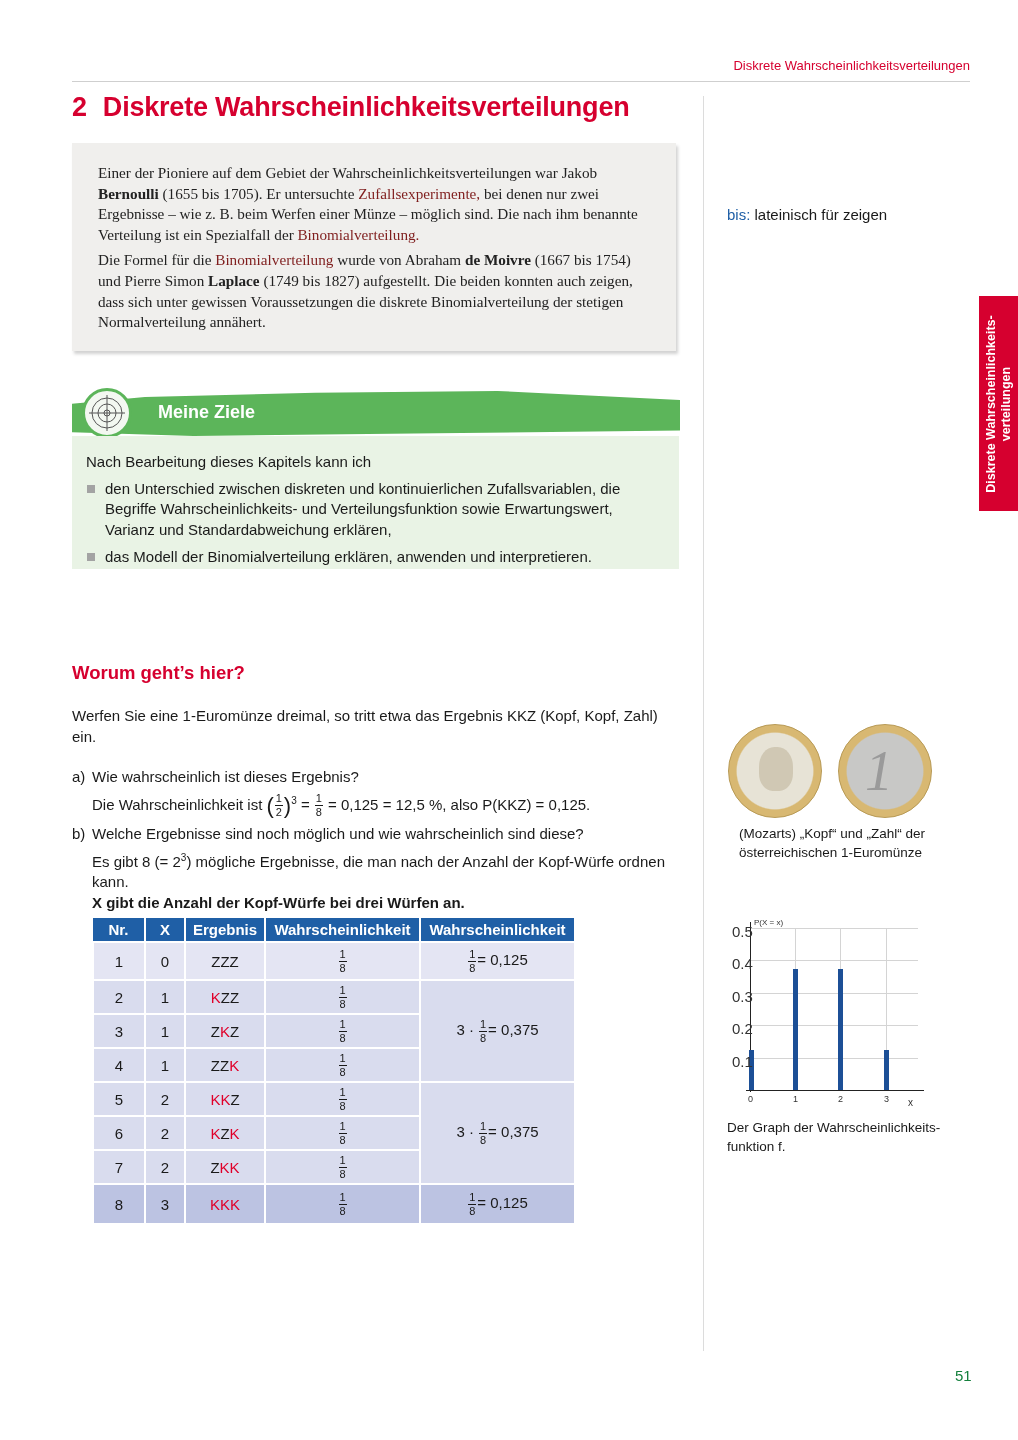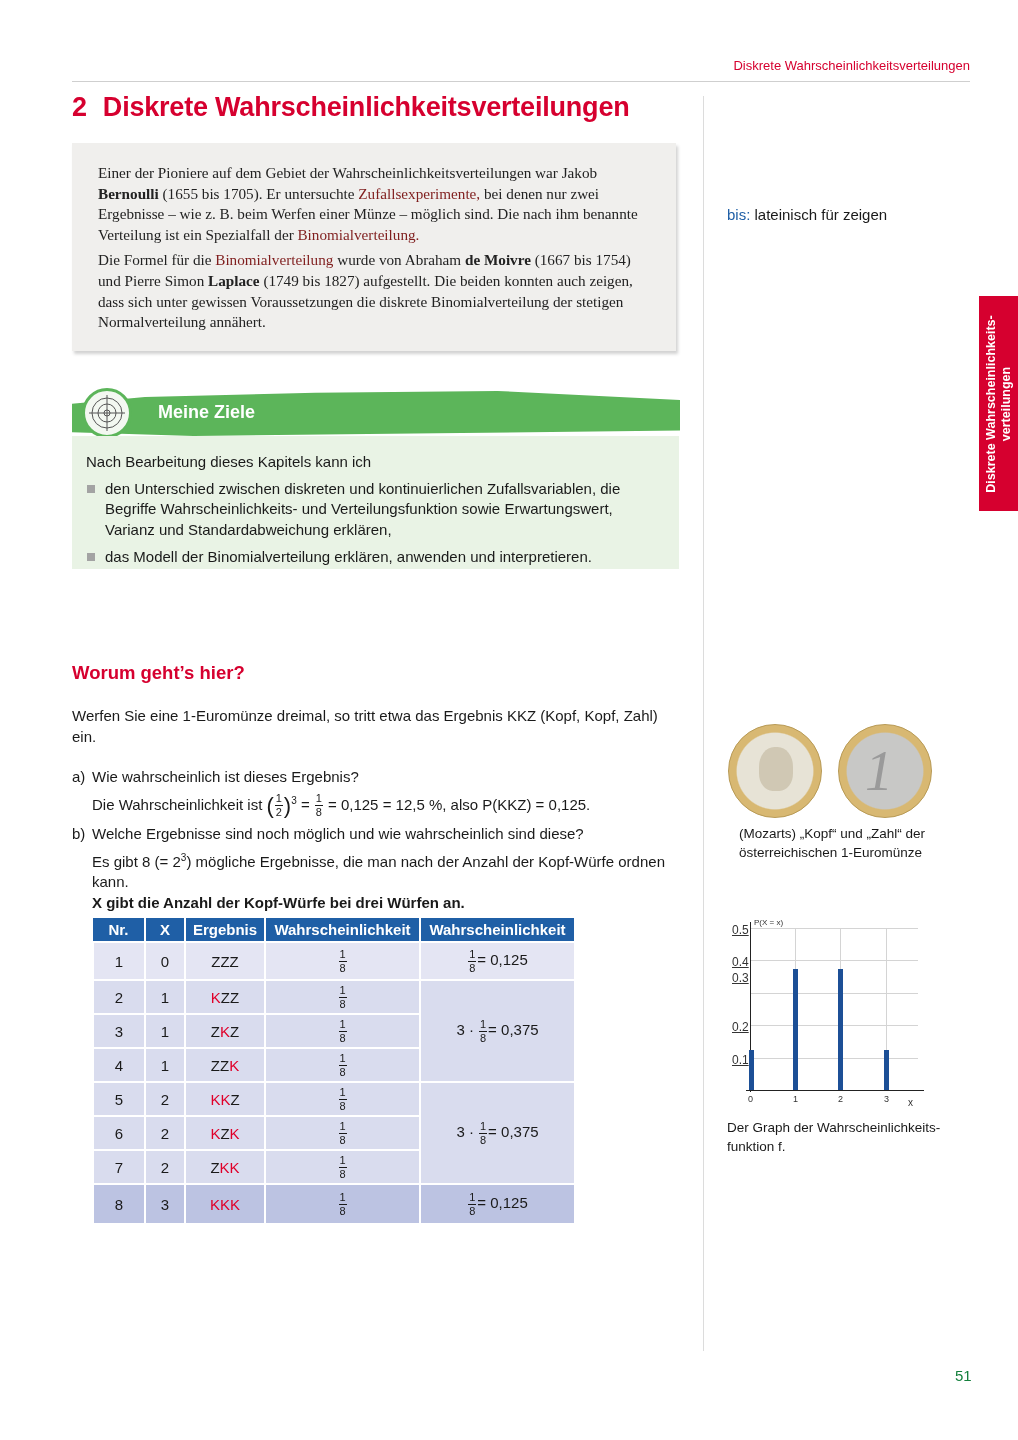--- a/index.html
+++ b/index.html
@@ -68,21 +68,21 @@
   .coin-tail .one { position: absolute; left: 26px; top: 14px; font-family: "Liberation Serif", serif; font-size: 56px; font-style: italic; color: #9a9a9a; }
   .coin-head .face { position: absolute; left: 30px; top: 22px; width: 34px; height: 44px; border-radius: 45% 45% 40% 40%; background: #d0c8b4; }
   .coin-caption { position: absolute; left: 727px; top: 825px; font-size: 13.5px; line-height: 18.5px; width: 230px; margin-left: 12px; }
 
   .chart { position: absolute; left: 728px; top: 920px; width: 200px; height: 190px; font-size: 9px; color: #333; }
   .chart .gridline-h { position: absolute; left: 22px; width: 168px; height: 1px; background: #d4d4d4; }
   .chart .gridline-v { position: absolute; top: 8px; width: 1px; height: 162px; background: #d4d4d4; }
   .chart .axis-y { position: absolute; left: 22px; top: 2px; width: 1px; height: 170px; background: #222; }
   .chart .axis-x { position: absolute; left: 18px; top: 170px; width: 178px; height: 1px; background: #222; }
   .chart .bar { position: absolute; width: 5px; background: #1c4f96; }
-  .chart .ytick { position: absolute; left: 4px; font-size: 12px; text-decoration: underline; }
+  .chart .ytick { position: absolute; left: 4px; font-size: 15px; }
   .chart .xtick { position: absolute; top: 174px; font-size: 9px; }
   .chart .ylabel { position: absolute; left: 26px; top: -2px; font-size: 8px; }
   .chart .xlabel { position: absolute; left: 180px; top: 177px; font-size: 10px; }
   .chart-caption { position: absolute; left: 727px; top: 1118px; font-size: 13.5px; line-height: 19px; width: 240px; }
 
   .page-number { position: absolute; left: 955px; top: 1367px; font-size: 15px; color: #15803d; }
 </style>
 </head>
 <body>
 
@@ -294,21 +294,21 @@
   <div class="gridline-v" style="left:112px"></div>
   <div class="gridline-v" style="left:158px"></div>
   <div class="axis-y"></div>
   <div class="axis-x"></div>
   <div class="bar" style="left:21px; top:130px; height:40px"></div>
   <div class="bar" style="left:65px; top:49px; height:121px"></div>
   <div class="bar" style="left:110px; top:49px; height:121px"></div>
   <div class="bar" style="left:156px; top:130px; height:40px"></div>
   <span class="ytick" style="top:3px">0.5</span>
   <span class="ytick" style="top:35px">0.4</span>
-  <span class="ytick" style="top:51px">0.3</span>
+  <span class="ytick" style="top:68px">0.3</span>
   <span class="ytick" style="top:100px">0.2</span>
   <span class="ytick" style="top:133px">0.1</span>
   <span class="xtick" style="left:20px">0</span>
   <span class="xtick" style="left:65px">1</span>
   <span class="xtick" style="left:110px">2</span>
   <span class="xtick" style="left:156px">3</span>
   <span class="ylabel">P(X = x)</span>
   <span class="xlabel">x</span>
 </div>
 <div class="chart-caption">Der Graph der Wahrscheinlichkeits-funktion f.</div>

